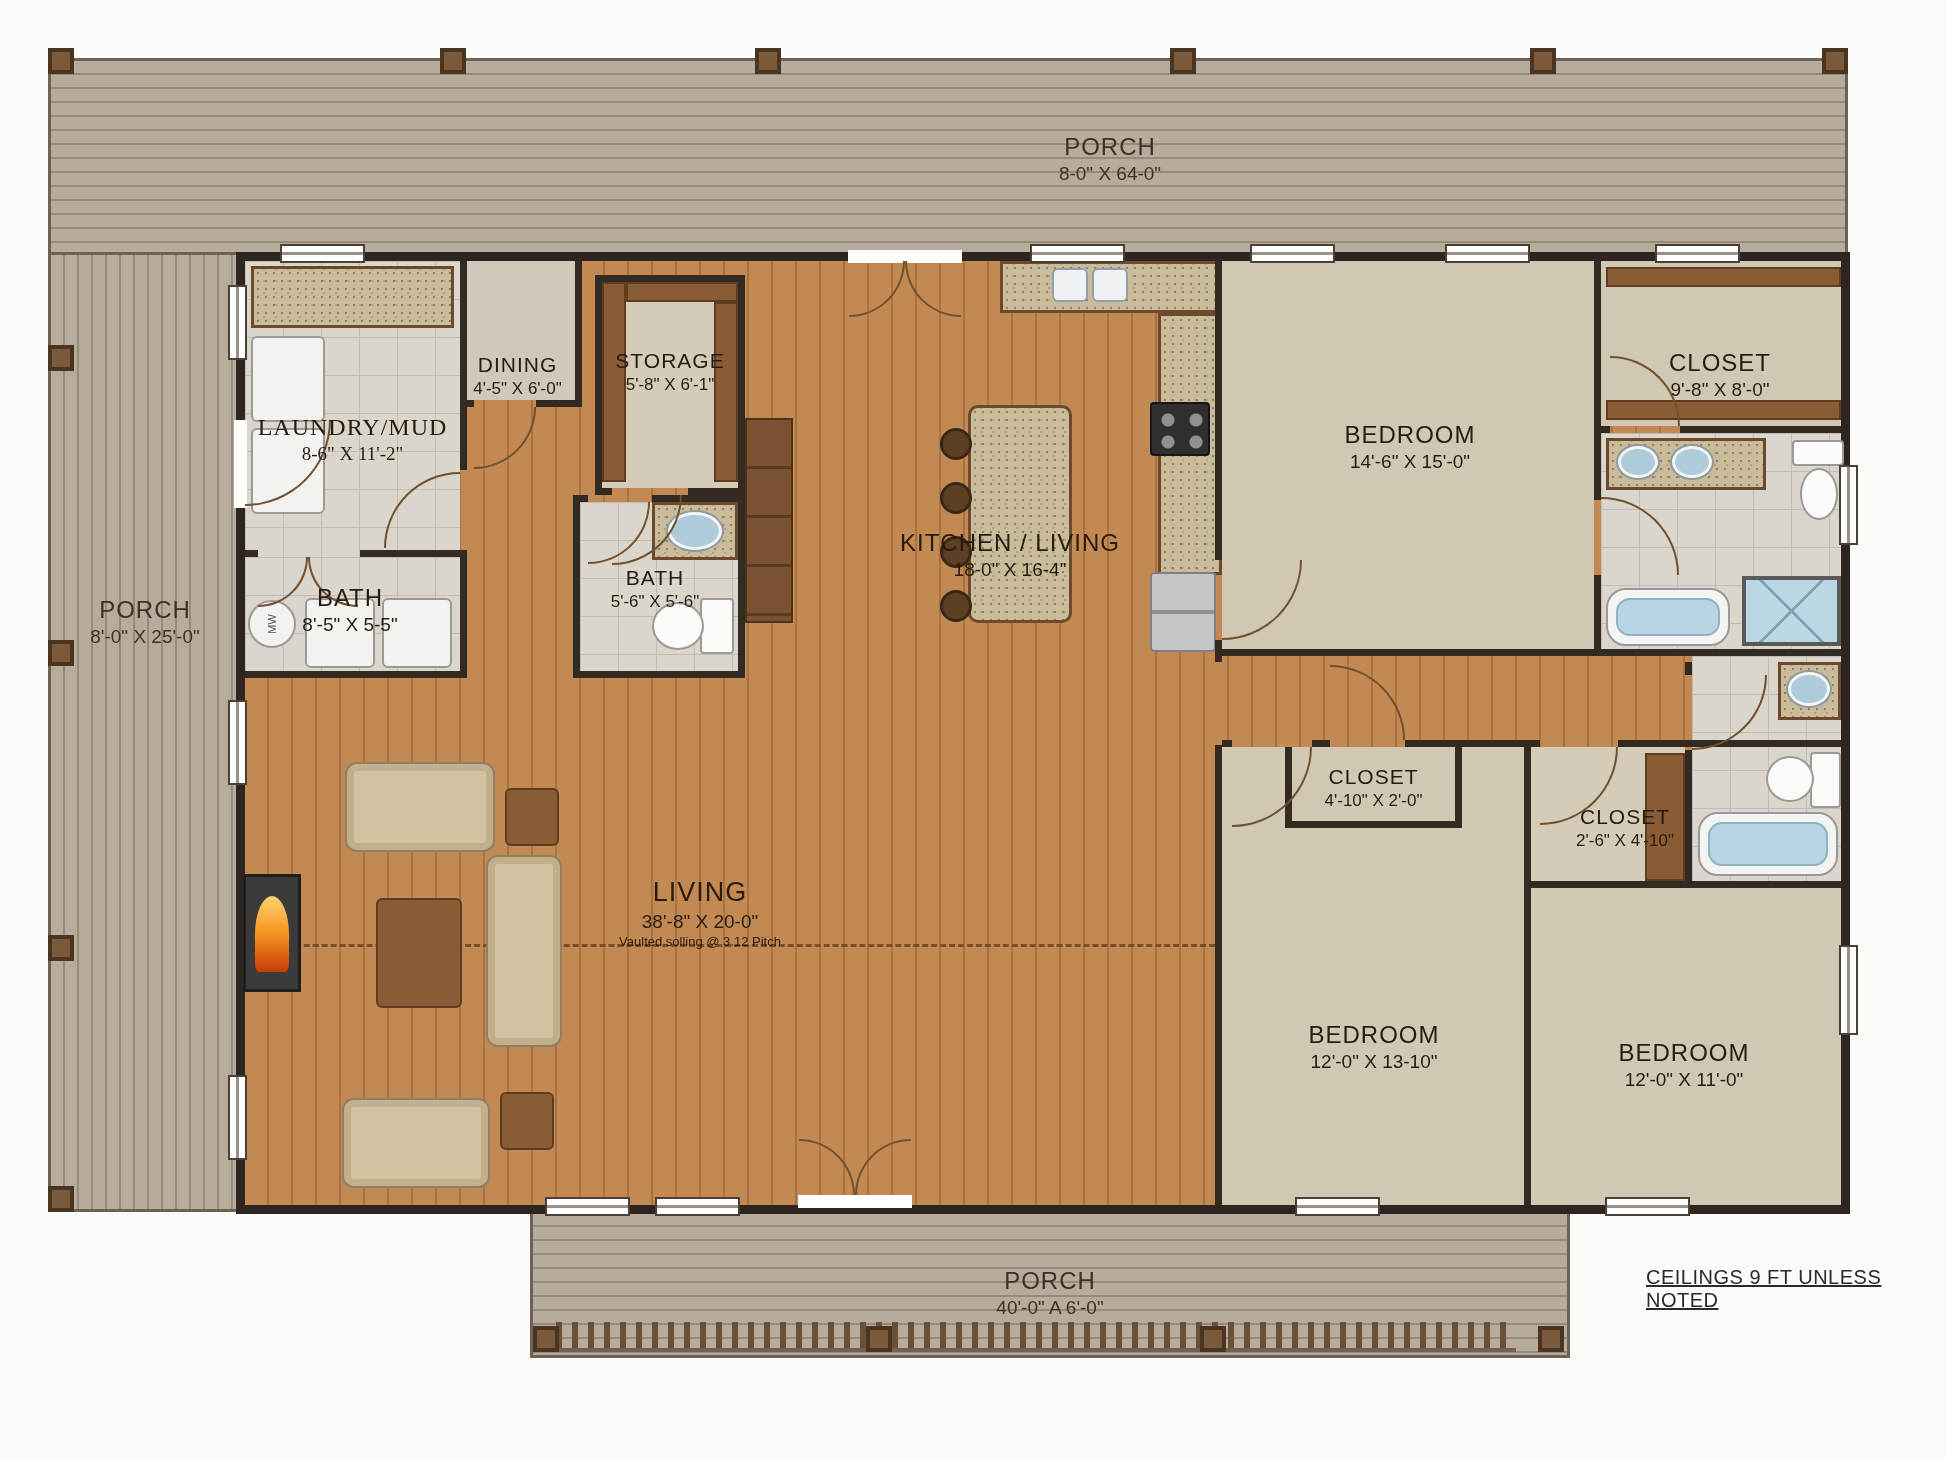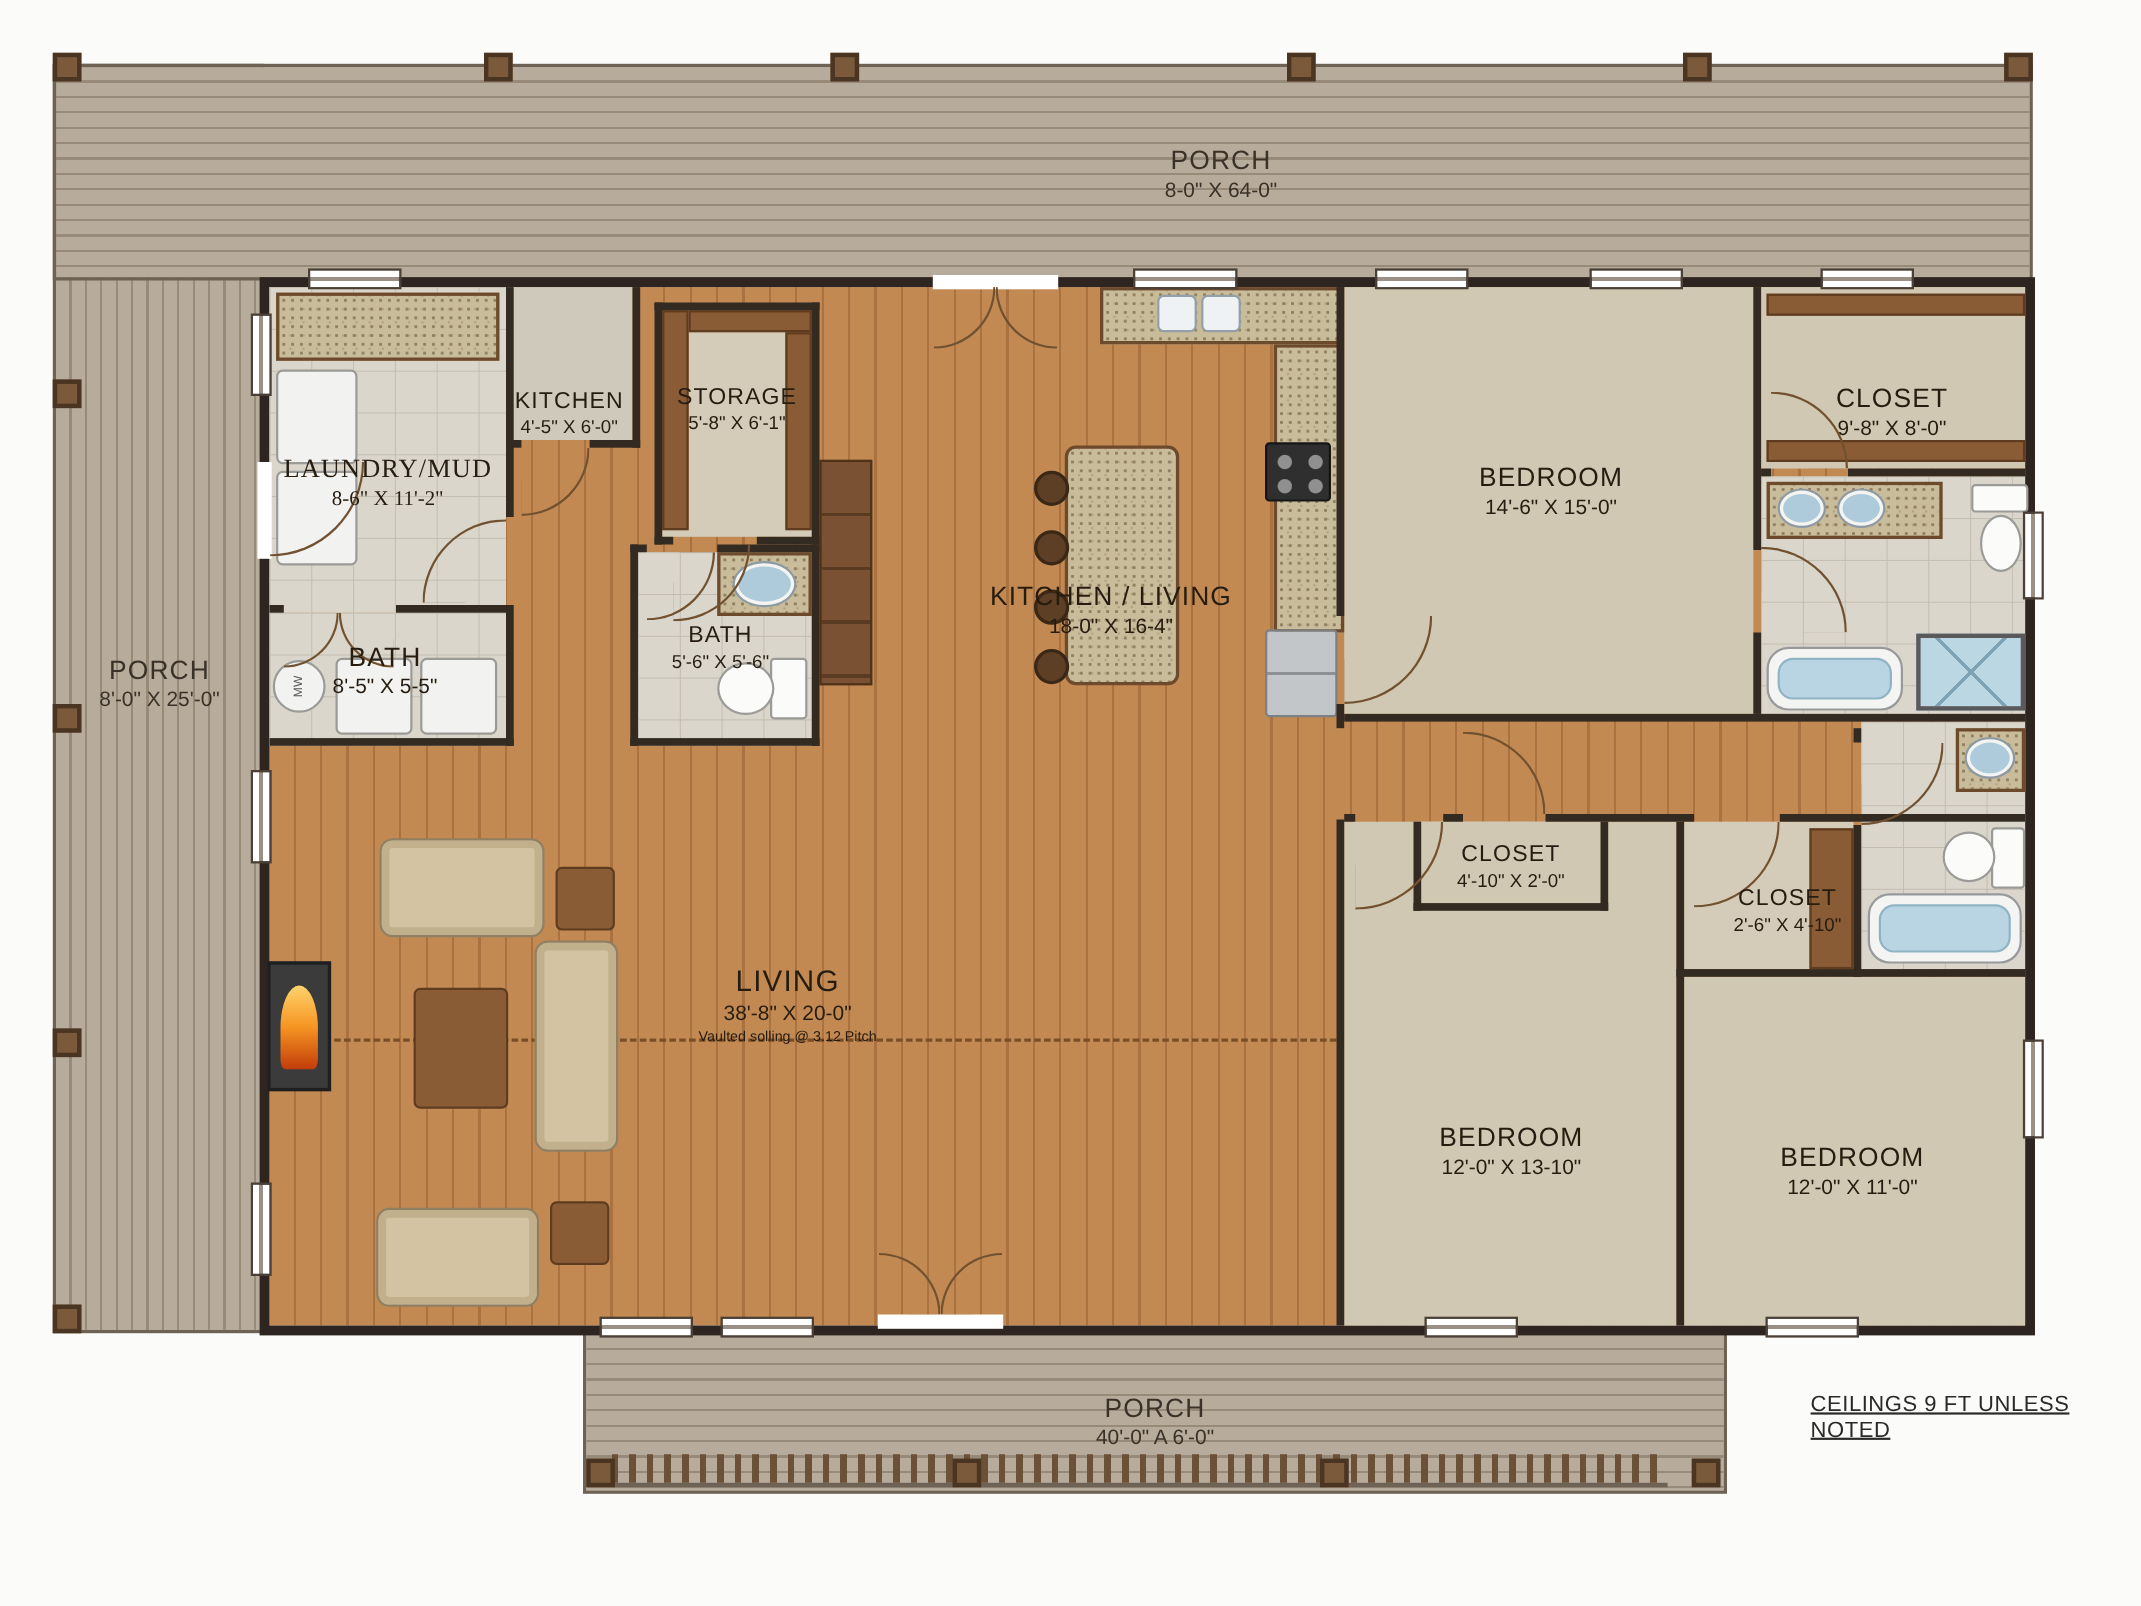--- a/index.html
+++ b/index.html
@@ -254,21 +254,21 @@
   </div>
   <div class="lbl porchlbl" style="left:950px;top:1266px;width:200px;">
     <div class="rn">PORCH</div>
     <div class="rd">40'-0" A 6'-0"</div>
   </div>
   <div class="lbl" style="left:245px;top:412px;width:215px;font-family:Liberation Serif, serif;">
     <div class="rn">LAUNDRY/MUD</div>
     <div class="rd">8-6" X 11'-2"</div>
   </div>
   <div class="lbl sm" style="left:445px;top:352px;width:145px;">
-    <div class="rn">KITCHEN</div>
+    <div class="rn">DINING</div>
     <div class="rd">4'-5" X 6'-0"</div>
   </div>
   <div class="lbl sm" style="left:590px;top:348px;width:160px;">
     <div class="rn">STORAGE</div>
     <div class="rd">5'-8" X 6'-1"</div>
   </div>
   <div class="lbl" style="left:250px;top:583px;width:200px;">
     <div class="rn">BATH</div>
     <div class="rd">8'-5" X 5-5"</div>
   </div>
@@ -281,21 +281,21 @@
     <div class="rd">18-0" X 16-4"</div>
   </div>
   <div class="lbl" style="left:1290px;top:420px;width:240px;">
     <div class="rn">BEDROOM</div>
     <div class="rd">14'-6" X 15'-0"</div>
   </div>
   <div class="lbl" style="left:1620px;top:348px;width:200px;">
     <div class="rn">CLOSET</div>
     <div class="rd">9'-8" X 8'-0"</div>
   </div>
-  <div class="lbl" style="left:560px;top:876px;width:280px;margin-left:16px;">
+  <div class="lbl" style="left:560px;top:876px;width:280px;">
     <div class="rn" style="font-size:27px;">LIVING</div>
     <div class="rd">38'-8" X 20-0"</div>
     <div class="vault">Vaulted solling @ 3.12 Pitch</div>
   </div>
   <div class="lbl sm" style="left:1292px;top:764px;width:163px;">
     <div class="rn">CLOSET</div>
     <div class="rd">4'-10" X 2'-0"</div>
   </div>
   <div class="lbl sm" style="left:1545px;top:804px;width:160px;">
     <div class="rn">CLOSET</div>

